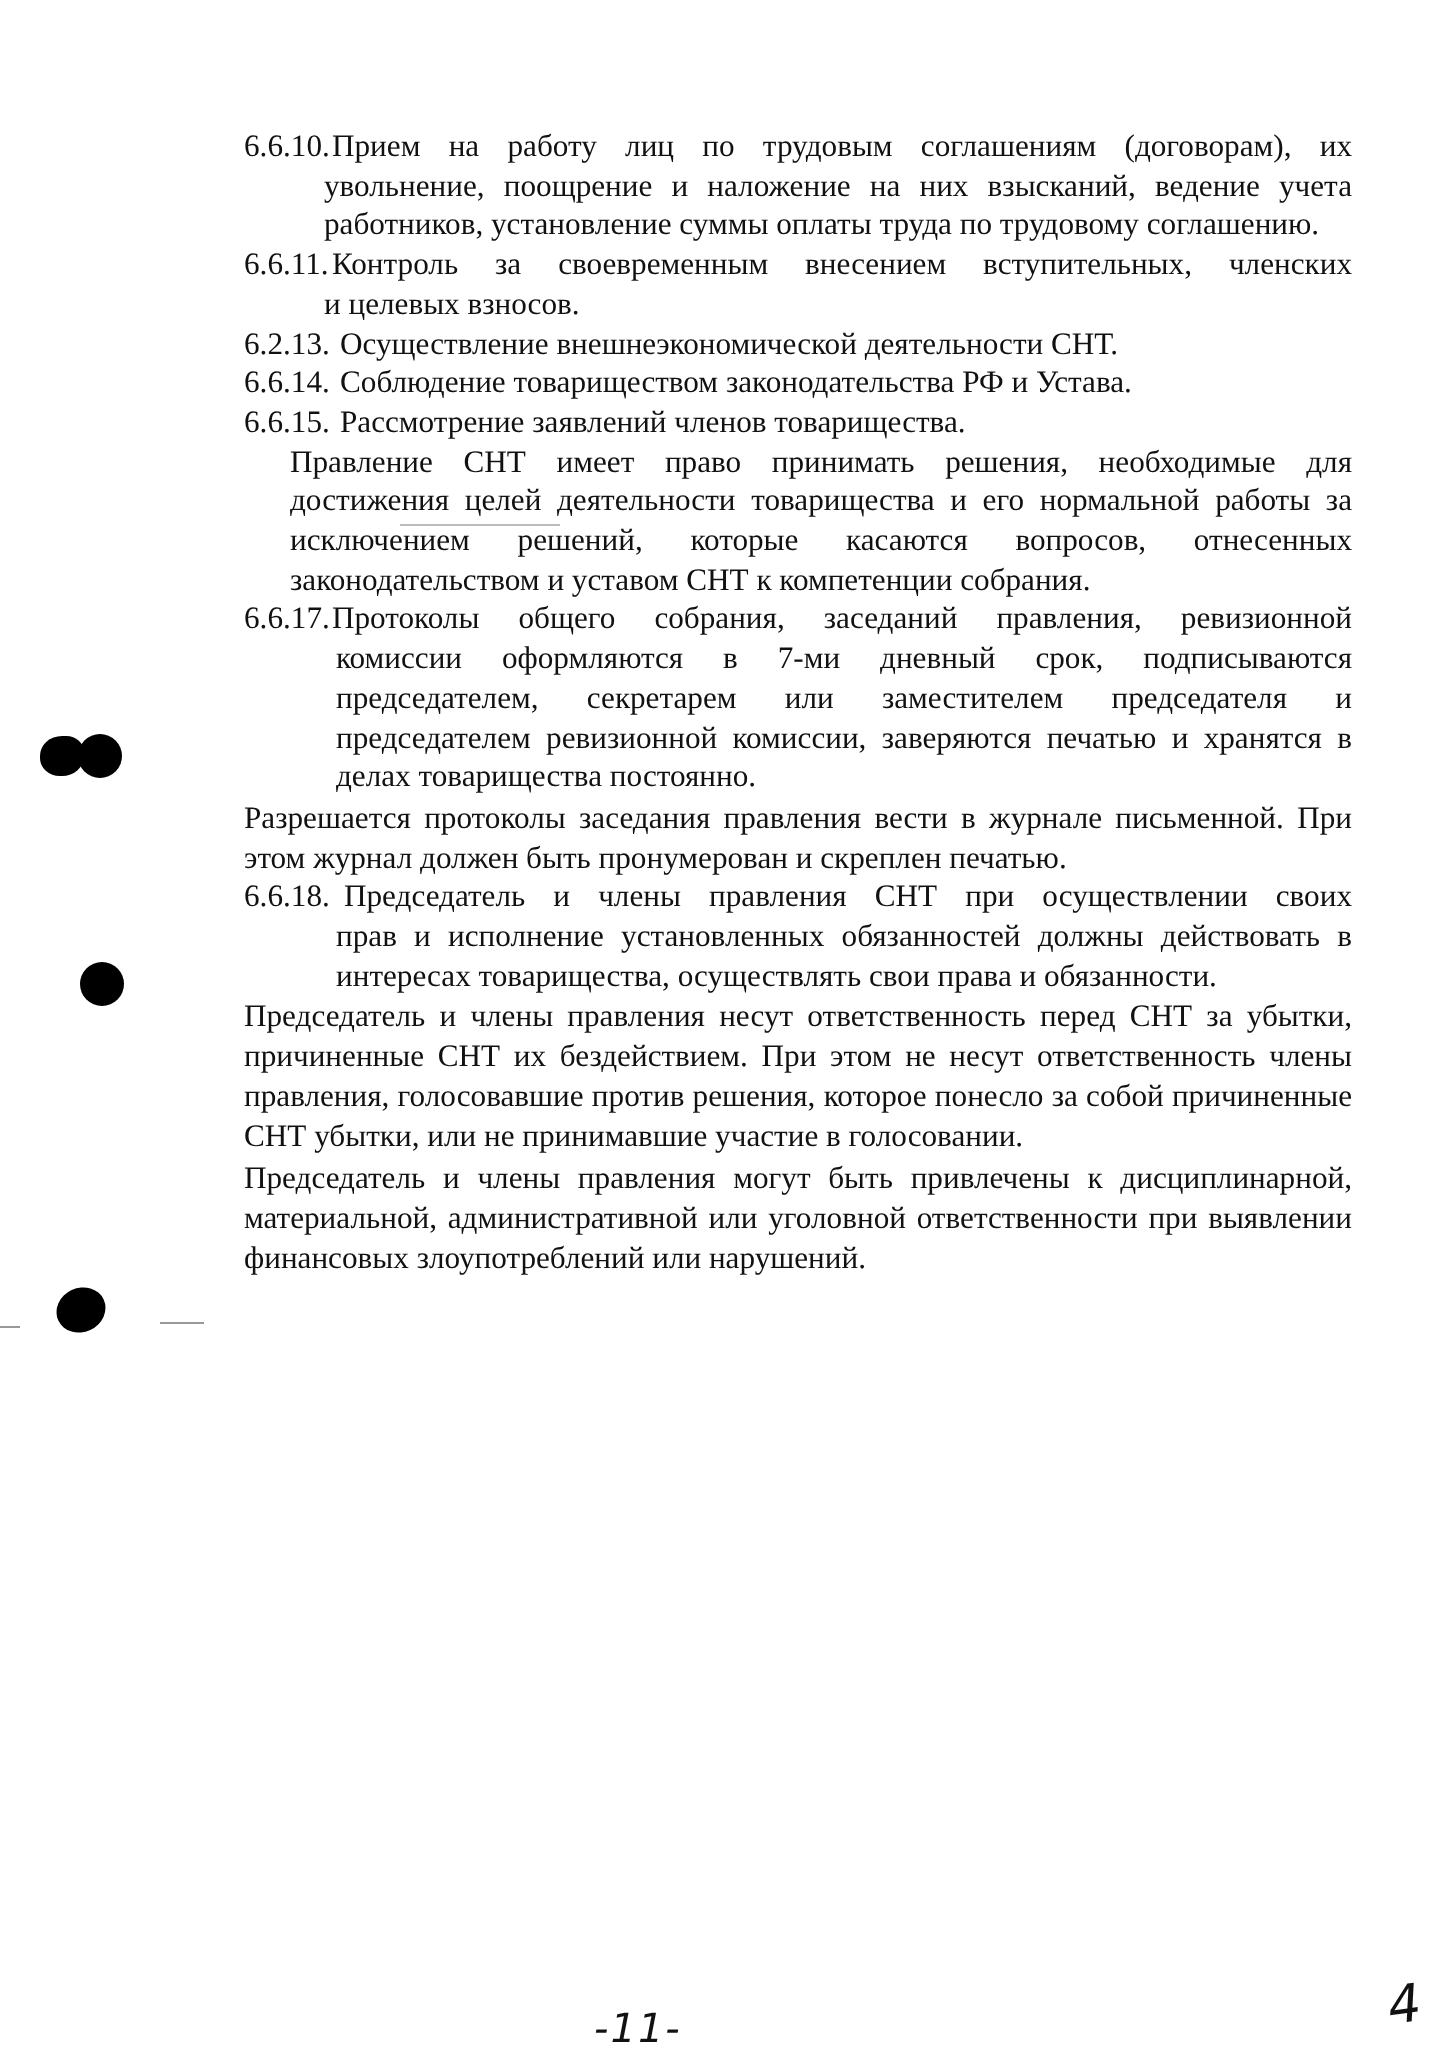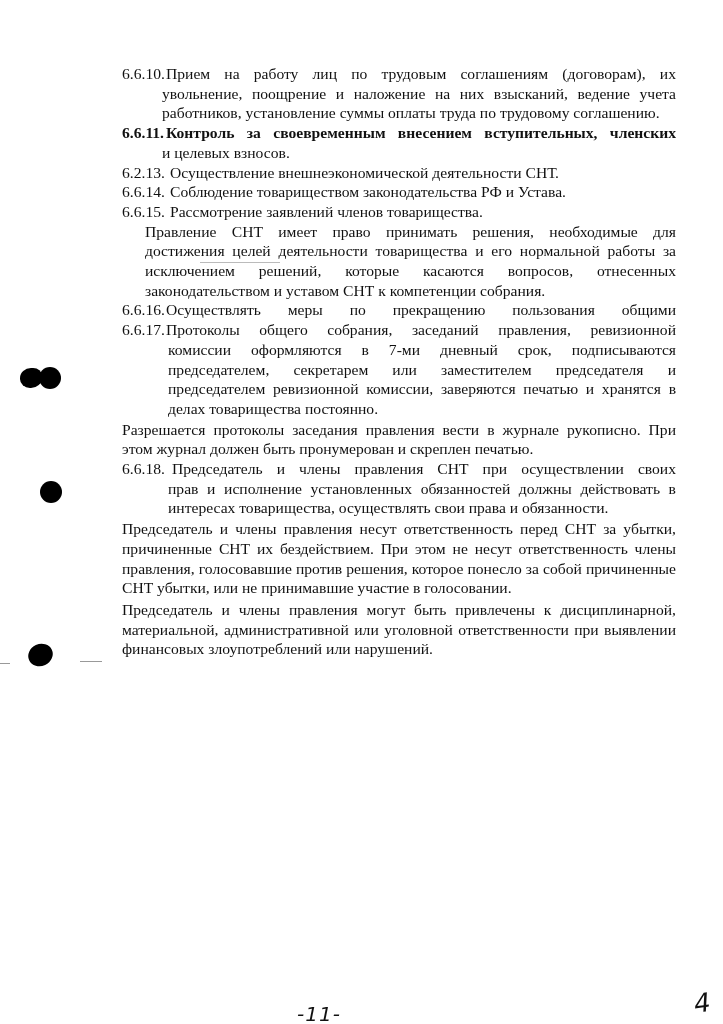--- a/index.html
+++ b/index.html
@@ -38,52 +38,49 @@
   <div class="text">
 
     <div class="hang">
       <div class="j-last" style="text-align:justify;">
         <span class="num">6.6.10.</span><span>Прием на работу лиц по трудовым соглашениям (договорам), их</span>
       </div>
       <span class="cont" style="padding-left:40px;">увольнение, поощрение и наложение на них взысканий, ведение учета работников, установление суммы оплаты труда по трудовому соглашению.</span>
     </div>
 
     <div class="hang">
-      <div class="j-last" style="text-align:justify;font-weight:bold;">
+      <div class="j-last" style="text-align:justify;">
         <span class="num">6.6.11.</span><span>Контроль за своевременным внесением вступительных, членских</span>
       </div>
       <span class="cont" style="padding-left:40px;">и целевых взносов.</span>
     </div>
 
     <div class="hang">
       <span class="num" style="width:48px;">6.2.13.</span><span>Осуществление внешнеэкономической деятельности СНТ.</span>
     </div>
     <div class="hang">
       <span class="num" style="width:48px;">6.6.14.</span><span>Соблюдение товариществом законодательства РФ и Устава.</span>
     </div>
     <div class="hang">
       <span class="num" style="width:48px;">6.6.15.</span><span>Рассмотрение заявлений членов товарищества.</span>
     </div>
 
     <div class="para indented">Правление СНТ имеет право принимать решения, необходимые для достижения целей деятельности товарищества и его нормальной работы за исключением решений, которые касаются вопросов, отнесенных законодательством и уставом СНТ к компетенции собрания.</div>
 
     <div class="hang">
-      <div class="j-last" style="text-align:justify;">
-        <span class="num">6.6.16.</span><span>Осуществлять меры по прекращению пользования общими</span>
-      </div>
     </div>
 
     <div class="hang">
       <div class="j-last" style="text-align:justify;">
         <span class="num">6.6.17.</span><span>Протоколы общего собрания, заседаний правления, ревизионной</span>
       </div>
       <span class="cont">комиссии оформляются в 7-ми дневный срок, подписываются председателем, секретарем или заместителем председателя и председателем ревизионной комиссии, заверяются печатью и хранятся в делах товарищества постоянно.</span>
     </div>
 
-    <div class="para" style="margin-top:1px;">Разрешается протоколы заседания правления вести в журнале рукописно. При этом журнал должен быть пронумерован и скреплен печатью.</div>
+    <div class="para" style="margin-top:1px;">Разрешается протоколы заседания правления вести в журнале письменной. При этом журнал должен быть пронумерован и скреплен печатью.</div>
 
     <div class="hang">
       <div class="j-last" style="text-align:justify;">
         <span class="num" style="width:50px;">6.6.18.</span><span>Председатель и члены правления СНТ при осуществлении своих</span>
       </div>
       <span class="cont">прав и исполнение установленных обязанностей должны действовать в интересах товарищества, осуществлять свои права и обязанности.</span>
     </div>
 
     <div class="para" style="margin-top:1px;">Председатель и члены правления несут ответственность перед СНТ за убытки, причиненные СНТ их бездействием. При этом не несут ответственность члены правления, голосовавшие против решения, которое понесло за собой причиненные СНТ убытки, или не принимавшие участие в голосовании.</div>
     <div class="para" style="margin-top:2px;">Председатель и члены правления могут быть привлечены к дисциплинарной, материальной, административной или уголовной ответственности при выявлении финансовых злоупотреблений или нарушений.</div>

